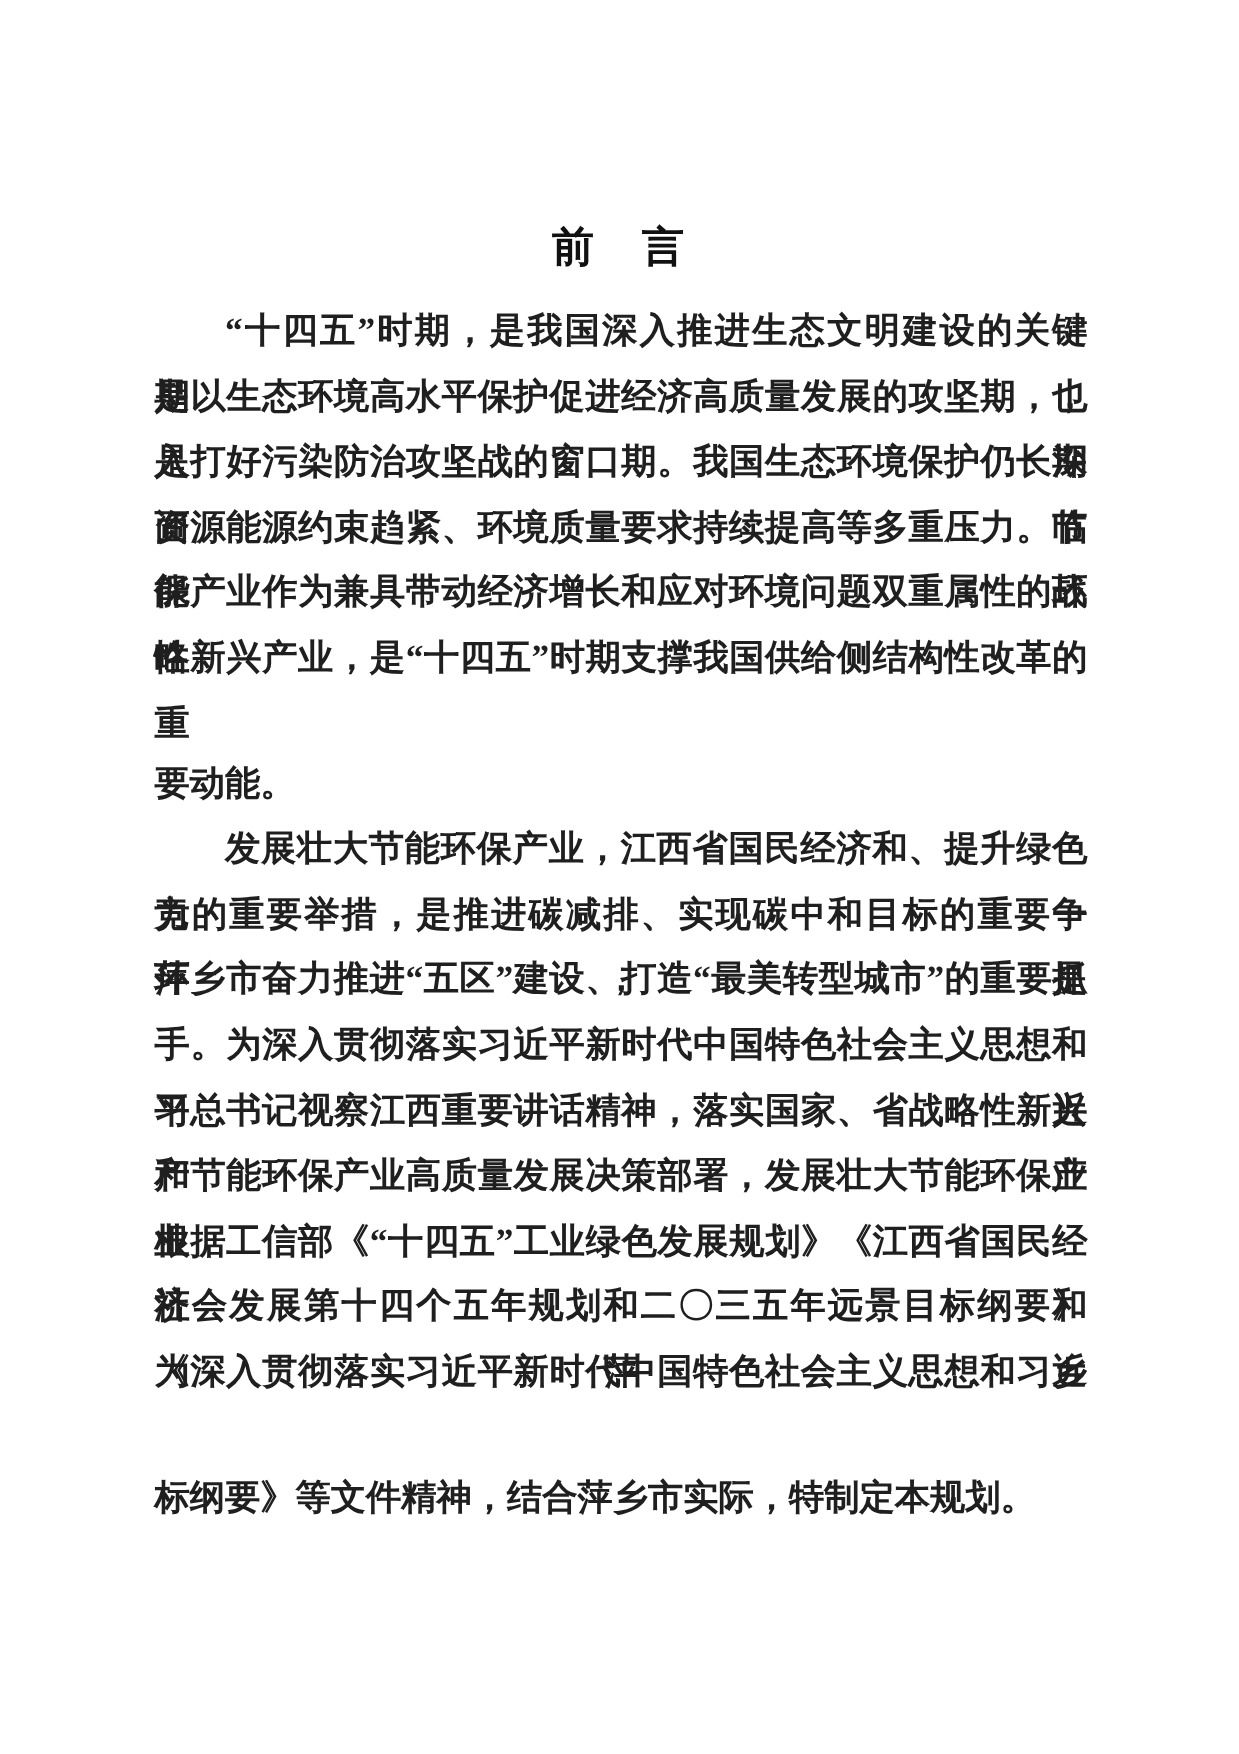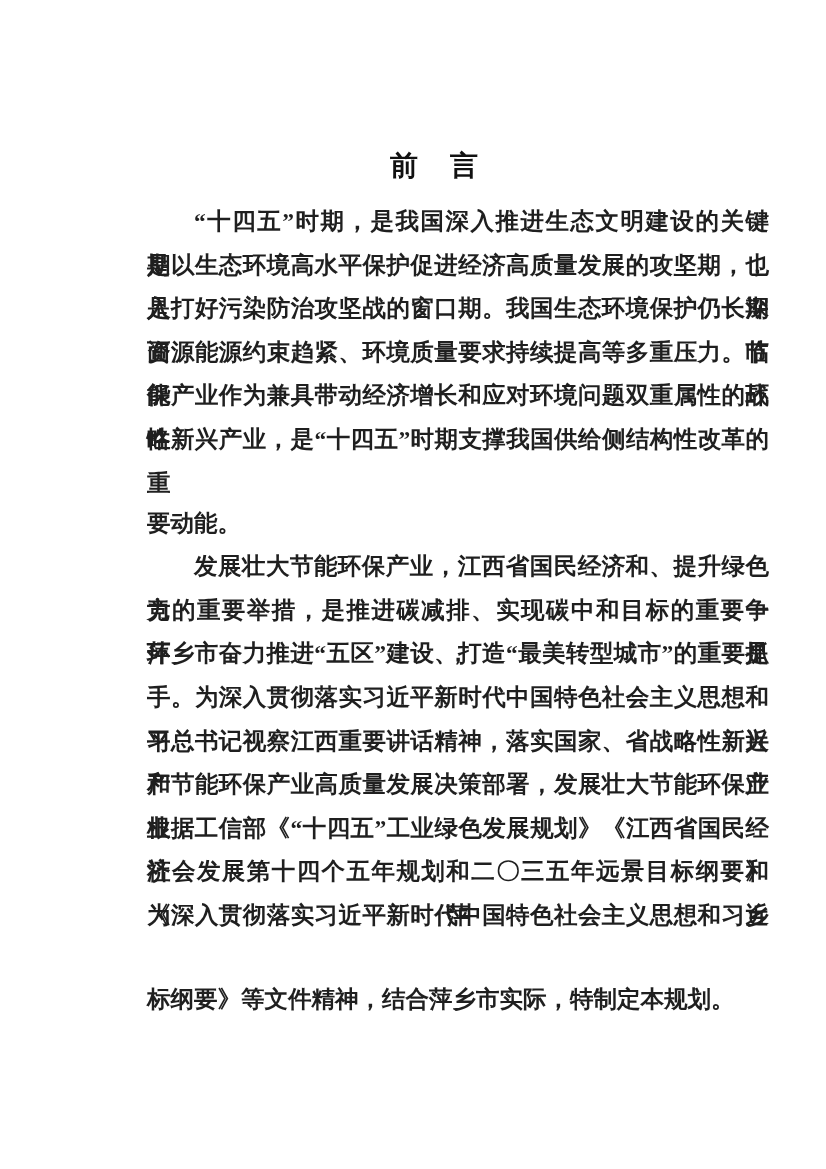--- a/index.html
+++ b/index.html
@@ -46,21 +46,21 @@
     text-indent: 2em;
   }
   .line.last {
     text-align-last: left;
     margin-top: 40px;
   }
 </style>
 </head>
 <body>
 
-<div class="page" style="background: rgb(255, 255, 255); color: rgb(31, 31, 31); padding-left: 44px;">
+<div class="page" style="background: rgb(255, 255, 255); color: rgb(31, 31, 31);">
   <h1 class="doc-title" style="color: rgb(17, 17, 17);">前　言</h1>
   <div class="doc-body">
       <div class="paragraph">
         <div class="line first">“十四五”时期，是我国深入推进生态文明建设的关键期，</div>
         <div class="line">是以生态环境高水平保护促进经济高质量发展的攻坚期，也是深</div>
         <div class="line">入打好污染防治攻坚战的窗口期。我国生态环境保护仍长期面临</div>
         <div class="line">资源能源约束趋紧、环境质量要求持续提高等多重压力。节能环</div>
         <div class="line">保产业作为兼具带动经济增长和应对环境问题双重属性的战略</div>
         <div class="line">性新兴产业，是“十四五”时期支撑我国供给侧结构性改革的重</div>
         <div class="line last">要动能。</div>

